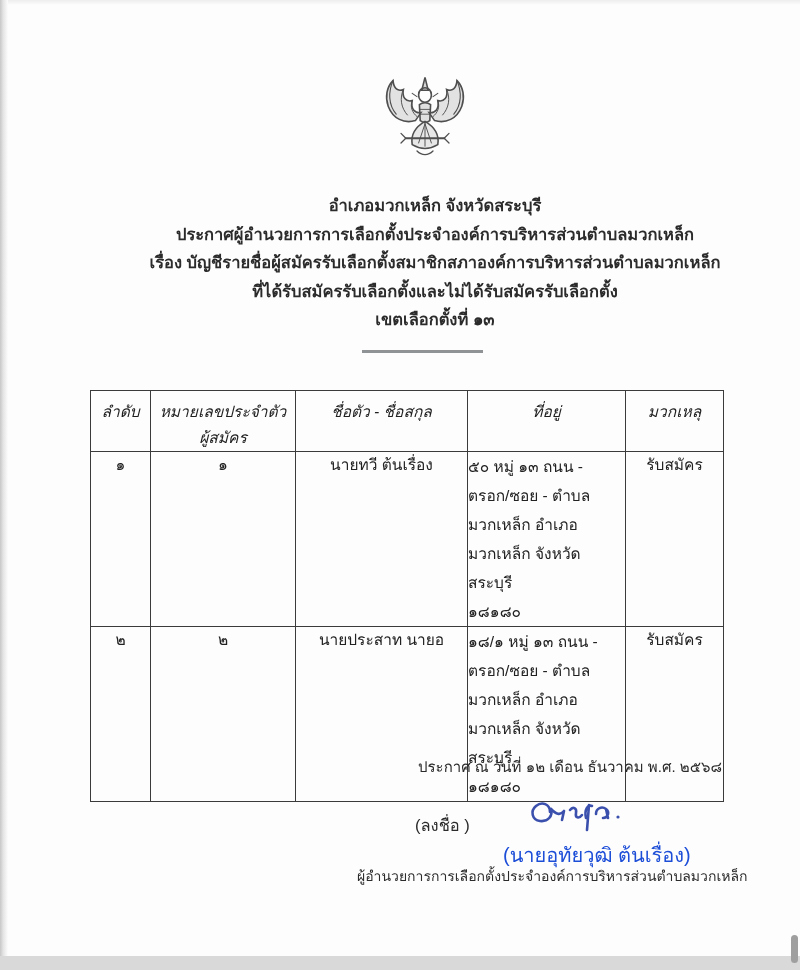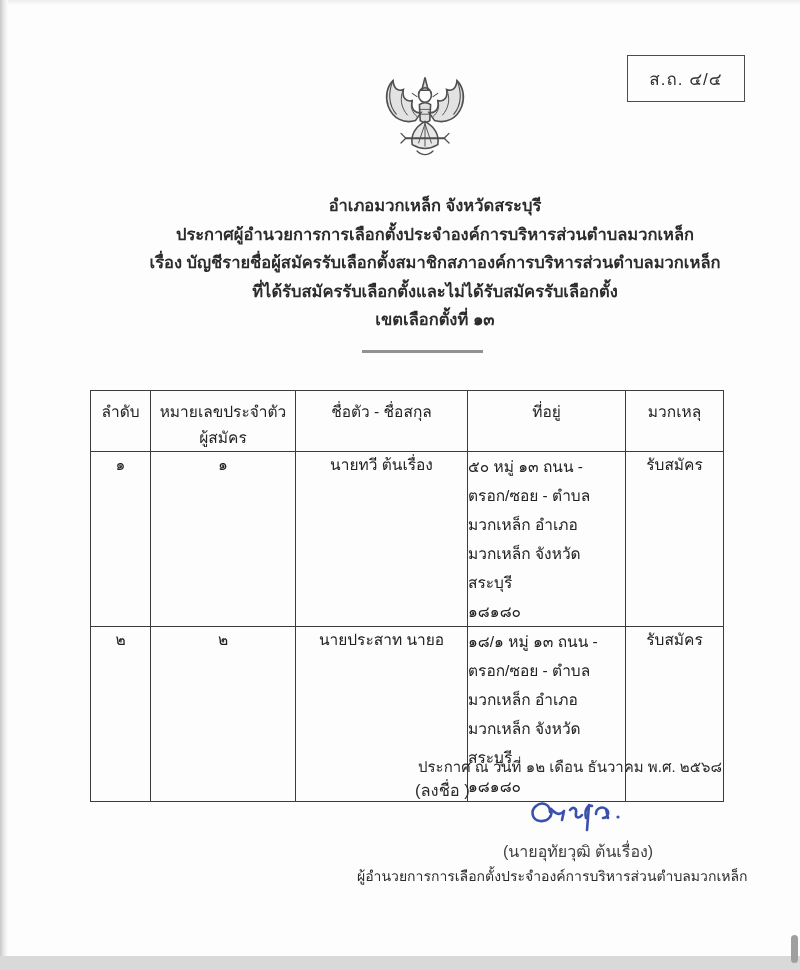--- a/index.html
+++ b/index.html
@@ -33,43 +33,40 @@
   table.doc{position:absolute;left:90px;top:390px;width:633px;border-collapse:collapse;
     table-layout:fixed;font-size:15.5px;color:#222;}
   table.doc td,table.doc th{border:1.6px solid #3b3b3b;vertical-align:top;padding:0;
     font-weight:normal;}
   table.doc th{font-size:15.5px;color:#1f1f1f;}
   .hcell{padding-top:8px;line-height:26px;text-align:center;}
   .c-order,.c-number,.c-remark{text-align:center;padding-top:11px;}
   .c-name{padding:11px 6px 0 14px;text-align:center;}
   .c-address{padding:11px 4px 0 12px;text-align:left;}
   .c-address div{line-height:29px;}
-  tr.header-row{height:54px;}
+  tr.header-row{height:54px;font-style:italic;}
   tr.data-row{height:140px;}
 
   
   .f-date{position:absolute;left:418px;top:755px;font-size:15px;color:#2b2b2b;}
-  .f-signword{position:absolute;left:415px;top:777px;font-size:16.5px;color:#2b2b2b;}
+  .f-signword{position:absolute;left:415px;top:812px;font-size:16.5px;color:#2b2b2b;}
   .f-signature{position:absolute;left:526px;top:790px;width:100px;height:52px;}
-  .f-signername{position:absolute;left:503px;top:839px;font-size:16px;color:#404040;}
+  .f-signername{position:absolute;left:503px;top:839px;font-size:20px;color:#1d4ed8;}
   .f-signertitle{position:absolute;left:357px;top:865px;font-size:14px;color:#2b2b2b;}
 </style>
 </head>
 <body>
 
 <div class="page">
 
   <div class="edge-top"></div>
   <div class="edge-left"></div>
   <div class="edge-bottom"></div>
   <div class="scrollbar-thumb"></div>
 
-  <div class="form-code">
-    <span>ส.ถ. ๔/๔</span>
-  </div>
 
   <svg class="garuda" viewBox="0 0 120 120" fill="none" stroke="#4f4f4f" stroke-width="2" stroke-linecap="round">
 
     <path d="M48,62 C34,66 20,60 14,44 C10,33 12,20 20,12 C21,22 26,26 33,23 C31,33 36,39 44,37 C42,47 47,53 55,52 Z" fill="#6a6a6a" fill-opacity="0.18"></path>
     <path d="M20,12 C14,26 14,42 24,54" stroke-width="1.4"></path>
     <path d="M33,23 C28,34 30,46 38,55" stroke-width="1.2"></path>
     <path d="M44,37 C41,45 44,52 50,57" stroke-width="1.2"></path>
 
     <path d="M72,62 C86,66 100,60 106,44 C110,33 108,20 100,12 C99,22 94,26 87,23 C89,33 84,39 76,37 C78,47 73,53 65,52 Z" fill="#6a6a6a" fill-opacity="0.18"></path>
     <path d="M100,12 C106,26 106,42 96,54" stroke-width="1.4"></path>

